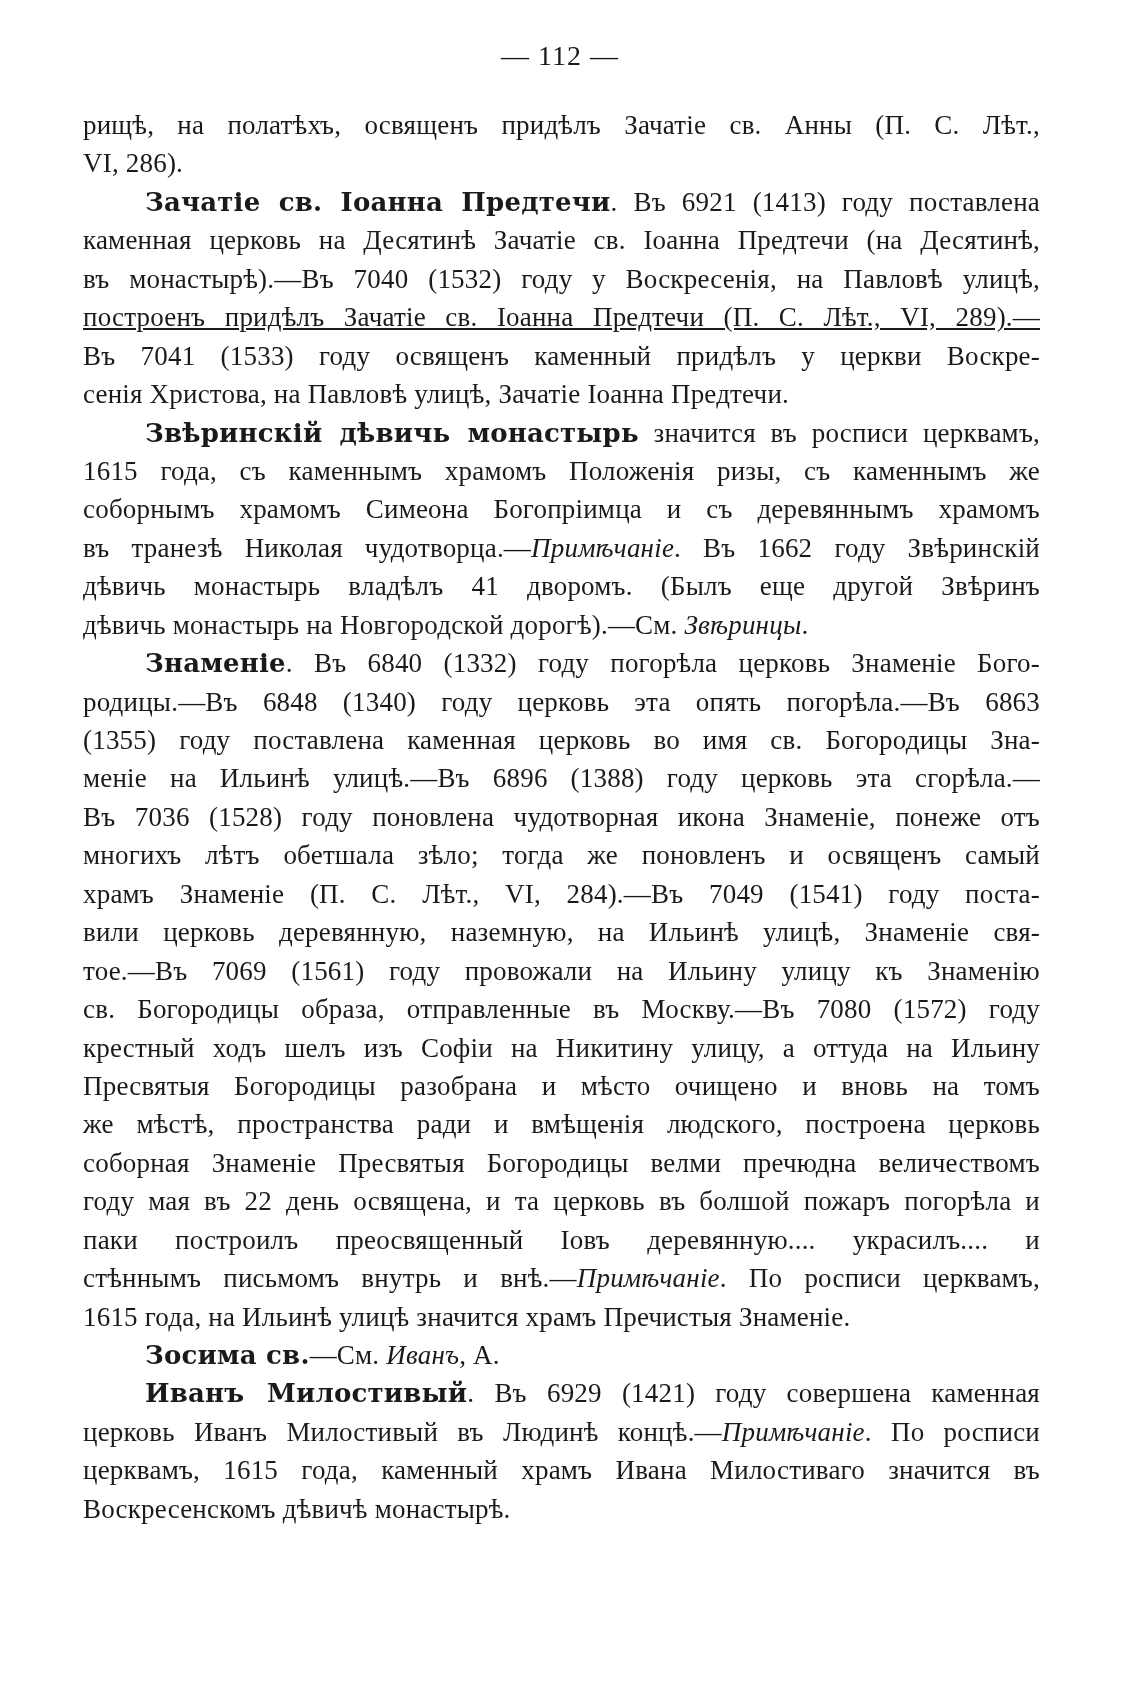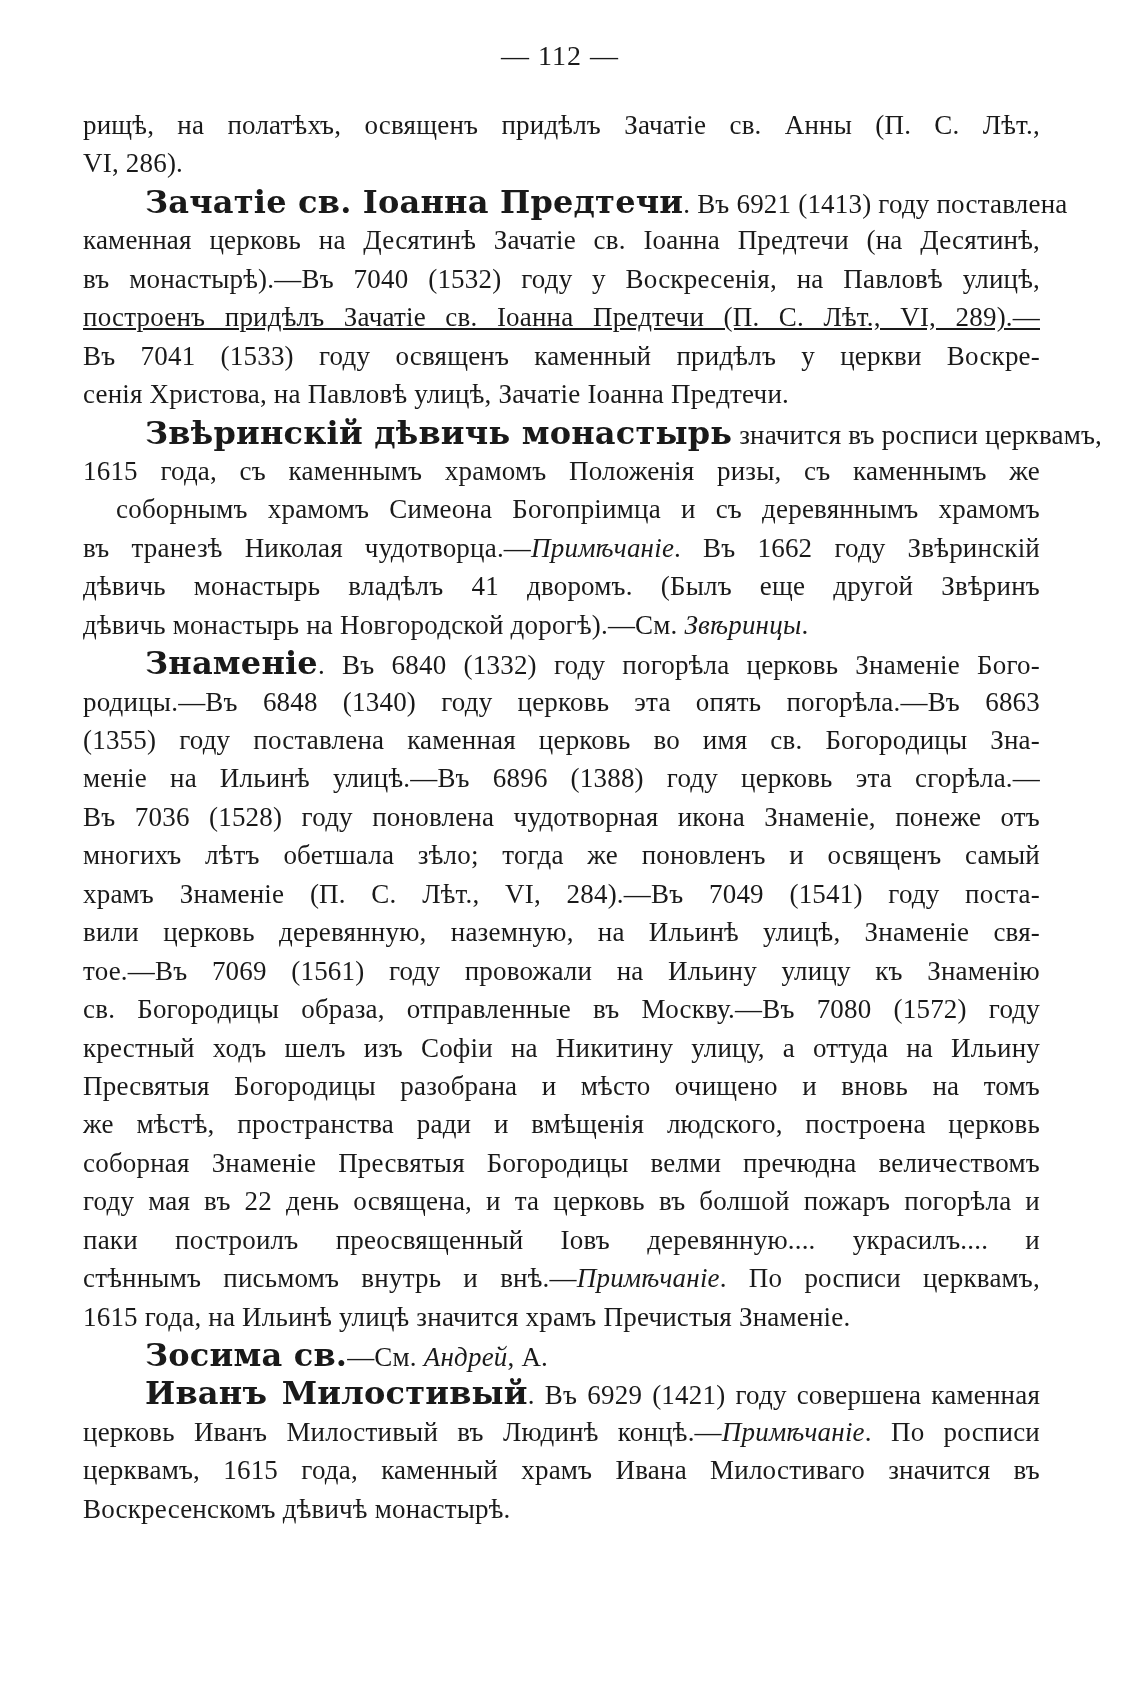--- a/index.html
+++ b/index.html
@@ -50,21 +50,21 @@
   }
   .line.last {
     text-align-last: left;
   }
   .line.indent {
     padding-left: 62px;
   }
   .hw {
     font-weight: bold;
     font-family: "DejaVu Serif", serif;
-    font-size: 32px;
+    font-size: 26px;
   }
   .it {
     font-style: italic;
   }
   .seg {
     display: inline;
   }
 </style>
 </head>
 <body>
@@ -75,21 +75,21 @@
       <div class="line" style="display: block;"><span class="seg">рищѣ, на полатѣхъ, освященъ придѣлъ Зачатіе св. Анны (П. С. Лѣт.,</span></div>
       <div class="line last" style="display: block;"><span class="seg">VI, 286).</span></div>
       <div class="line indent" style="display: block;"><span class="seg hw">Зачатіе св. Іоанна Предтечи</span><span class="seg">. Въ 6921 (1413) году поставлена</span></div>
       <div class="line" style="display: block;"><span class="seg">каменная церковь на Десятинѣ Зачатіе св. Іоанна Предтечи (на Десятинѣ,</span></div>
       <div class="line" style="display: block;"><span class="seg">въ монастырѣ).—Въ 7040 (1532) году у Воскресенія, на Павловѣ улицѣ,</span></div>
       <div class="line" style="display: block; text-decoration: underline;"><span class="seg">построенъ придѣлъ Зачатіе св. Іоанна Предтечи (П. С. Лѣт., VI, 289).—</span></div>
       <div class="line" style="display: block;"><span class="seg">Въ 7041 (1533) году освященъ каменный придѣлъ у церкви Воскре-</span></div>
       <div class="line last" style="display: block;"><span class="seg">сенія Христова, на Павловѣ улицѣ, Зачатіе Іоанна Предтечи.</span></div>
       <div class="line indent" style="display: block;"><span class="seg hw">Звѣринскій дѣвичь монастырь</span><span class="seg"> значится въ росписи церквамъ,</span></div>
       <div class="line" style="display: block;"><span class="seg">1615 года, съ каменнымъ храмомъ Положенія ризы, съ каменнымъ же</span></div>
-      <div class="line" style="display: block; margin-left: 33px;"><span class="seg">соборнымъ храмомъ Симеона Богопріимца и съ деревяннымъ храмомъ</span></div>
+      <div class="line" style="display: block;"><span class="seg">соборнымъ храмомъ Симеона Богопріимца и съ деревяннымъ храмомъ</span></div>
       <div class="line" style="display: block;"><span class="seg">въ транезѣ Николая чудотворца.—</span><span class="seg it">Примѣчаніе</span><span class="seg">. Въ 1662 году Звѣринскій</span></div>
       <div class="line" style="display: block;"><span class="seg">дѣвичь монастырь владѣлъ 41 дворомъ. (Былъ еще другой Звѣринъ</span></div>
       <div class="line last" style="display: block;"><span class="seg">дѣвичь монастырь на Новгородской дорогѣ).—См. </span><span class="seg it">Звѣринцы</span><span class="seg">.</span></div>
       <div class="line indent" style="display: block;"><span class="seg hw">Знаменіе</span><span class="seg">. Въ 6840 (1332) году погорѣла церковь Знаменіе Бого-</span></div>
       <div class="line" style="display: block;"><span class="seg">родицы.—Въ 6848 (1340) году церковь эта опять погорѣла.—Въ 6863</span></div>
       <div class="line" style="display: block;"><span class="seg">(1355) году поставлена каменная церковь во имя св. Богородицы Зна-</span></div>
       <div class="line" style="display: block;"><span class="seg">меніе на Ильинѣ улицѣ.—Въ 6896 (1388) году церковь эта сгорѣла.—</span></div>
       <div class="line" style="display: block;"><span class="seg">Въ 7036 (1528) году поновлена чудотворная икона Знаменіе, понеже отъ</span></div>
       <div class="line" style="display: block;"><span class="seg">многихъ лѣтъ обетшала зѣло; тогда же поновленъ и освященъ самый</span></div>
       <div class="line" style="display: block;"><span class="seg">храмъ Знаменіе (П. С. Лѣт., VI, 284).—Въ 7049 (1541) году поста-</span></div>
@@ -97,19 +97,19 @@
       <div class="line" style="display: block;"><span class="seg">тое.—Въ 7069 (1561) году провожали на Ильину улицу къ Знаменію</span></div>
       <div class="line" style="display: block;"><span class="seg">св. Богородицы образа, отправленные въ Москву.—Въ 7080 (1572) году</span></div>
       <div class="line" style="display: block;"><span class="seg">крестный ходъ шелъ изъ Софіи на Никитину улицу, а оттуда на Ильину</span></div>
       <div class="line" style="display: block;"><span class="seg">Пресвятыя Богородицы разобрана и мѣсто очищено и вновь на томъ</span></div>
       <div class="line" style="display: block;"><span class="seg">же мѣстѣ, пространства ради и вмѣщенія людского, построена церковь</span></div>
       <div class="line" style="display: block;"><span class="seg">соборная Знаменіе Пресвятыя Богородицы велми пречюдна величествомъ</span></div>
       <div class="line" style="display: block;"><span class="seg">году мая въ 22 день освящена, и та церковь въ болшой пожаръ погорѣла и</span></div>
       <div class="line" style="display: block;"><span class="seg">паки построилъ преосвященный Іовъ деревянную.... украсилъ.... и</span></div>
       <div class="line" style="display: block;"><span class="seg">стѣннымъ письмомъ внутрь и внѣ.—</span><span class="seg it">Примѣчаніе</span><span class="seg">. По росписи церквамъ,</span></div>
       <div class="line last" style="display: block;"><span class="seg">1615 года, на Ильинѣ улицѣ значится храмъ Пречистыя Знаменіе.</span></div>
-      <div class="line indent last" style="display: block;"><span class="seg hw">Зосима св.</span><span class="seg">—См. </span><span class="seg it">Андрей</span><span class="seg">, А.</span></div>
+      <div class="line indent last" style="display: block;"><span class="seg hw">Зосима св.</span><span class="seg">—См. </span><span class="seg it">Иванъ</span><span class="seg">, А.</span></div>
       <div class="line indent" style="display: block;"><span class="seg hw">Иванъ Милостивый</span><span class="seg">. Въ 6929 (1421) году совершена каменная</span></div>
       <div class="line" style="display: block;"><span class="seg">церковь Иванъ Милостивый въ Людинѣ концѣ.—</span><span class="seg it">Примѣчаніе</span><span class="seg">. По росписи</span></div>
       <div class="line" style="display: block;"><span class="seg">церквамъ, 1615 года, каменный храмъ Ивана Милостиваго значится въ</span></div>
       <div class="line last" style="display: block;"><span class="seg">Воскресенскомъ дѣвичѣ монастырѣ.</span></div>
     </div>
 </div>
 
 </body></html>

